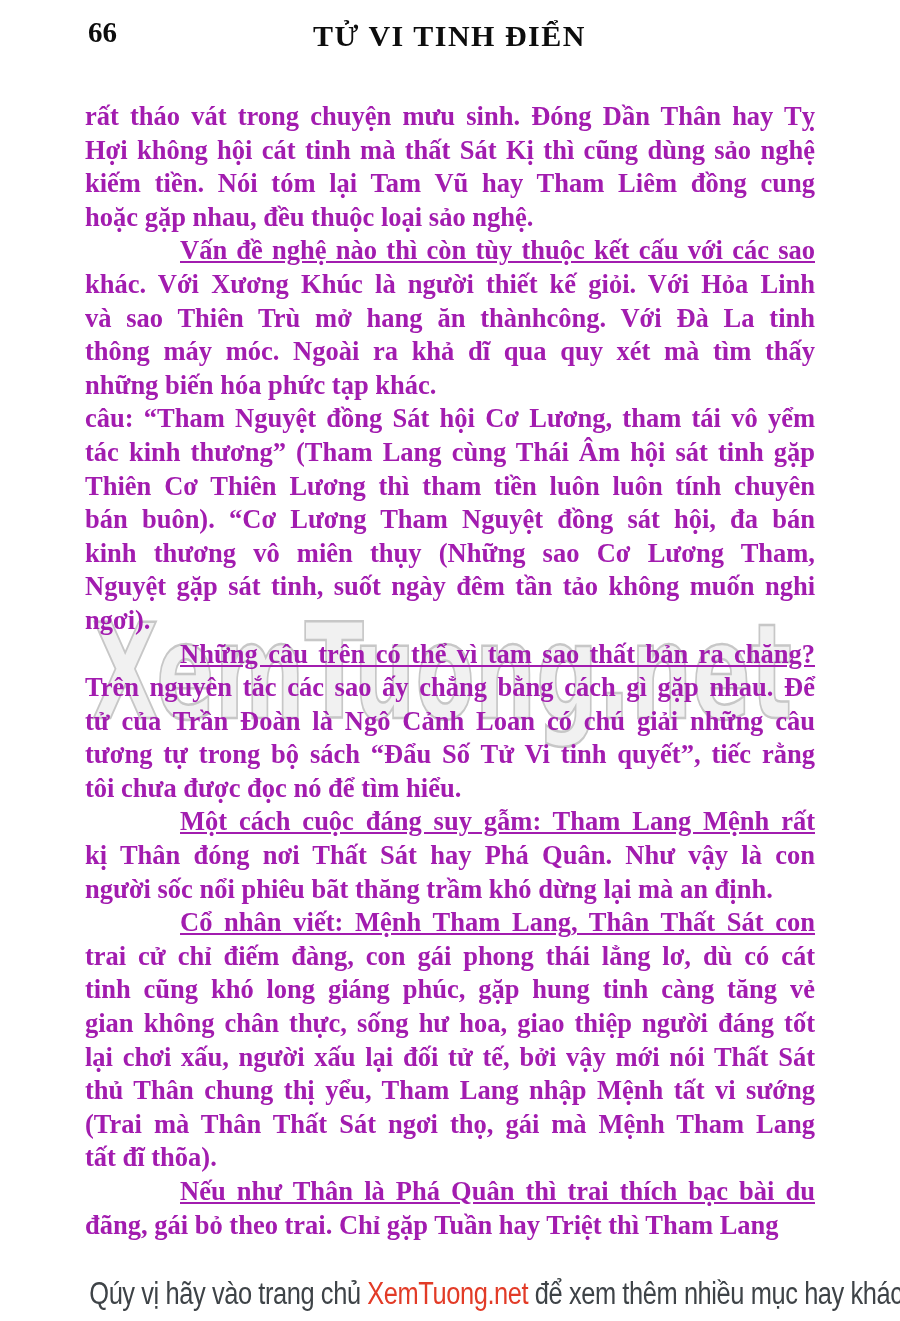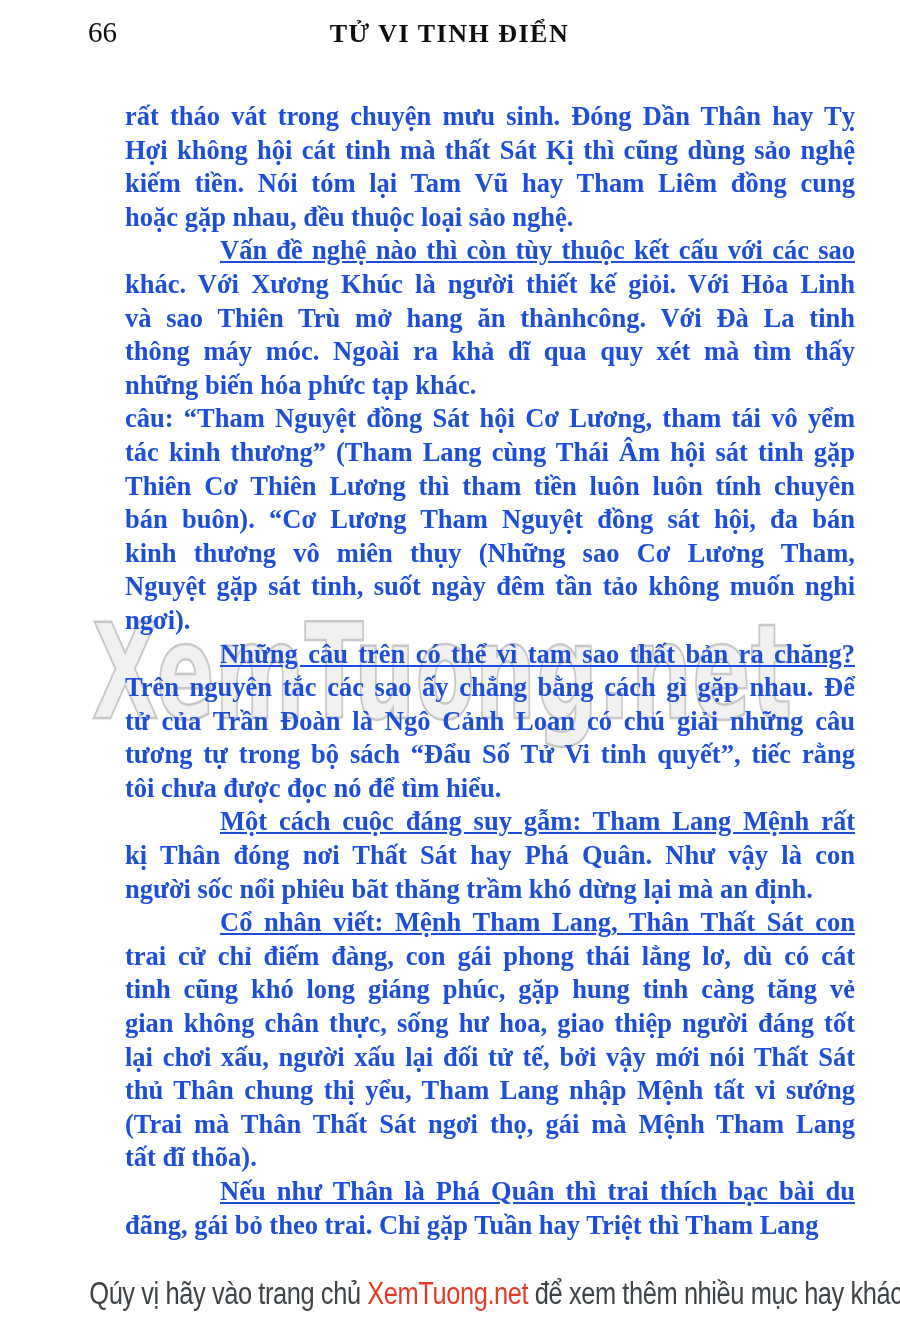--- a/index.html
+++ b/index.html
@@ -14,30 +14,30 @@
     background: #ffffff;
     overflow: hidden;
     font-family: "Liberation Serif", serif;
   }
   
   .page-number {
     position: absolute;
     left: 88px;
     top: 16px;
     font-size: 29px;
-    font-weight: 400;
+    font-weight: 700;
     color: #0d0d0d;
   }
   .page-title {
     position: absolute;
     left: 0;
     width: 899px;
     top: 19px;
     text-align: center;
-    font-size: 26px;
+    font-size: 30px;
     font-weight: 700;
     letter-spacing: 1.5px;
     color: #0d0d0d;
   }
   
   .watermark {
     position: absolute;
     left: 90px;
     top: 598px;
     z-index: 0;
@@ -45,22 +45,21 @@
   }
   
   .body-text {
     position: absolute;
     left: 85px;
     top: 100px;
     width: 730px;
     z-index: 1;
     font-size: 26.5px;
     font-weight: 700;
-    color: #1d4ed8;
-    margin-left: 40px;
+    color: #a21caf;
   }
   .line {
     line-height: 33.6px;
     height: 33.6px;
     white-space: nowrap;
     text-align: justify;
     text-align-last: justify;
     overflow: visible;
   }
   .line.para-last {

